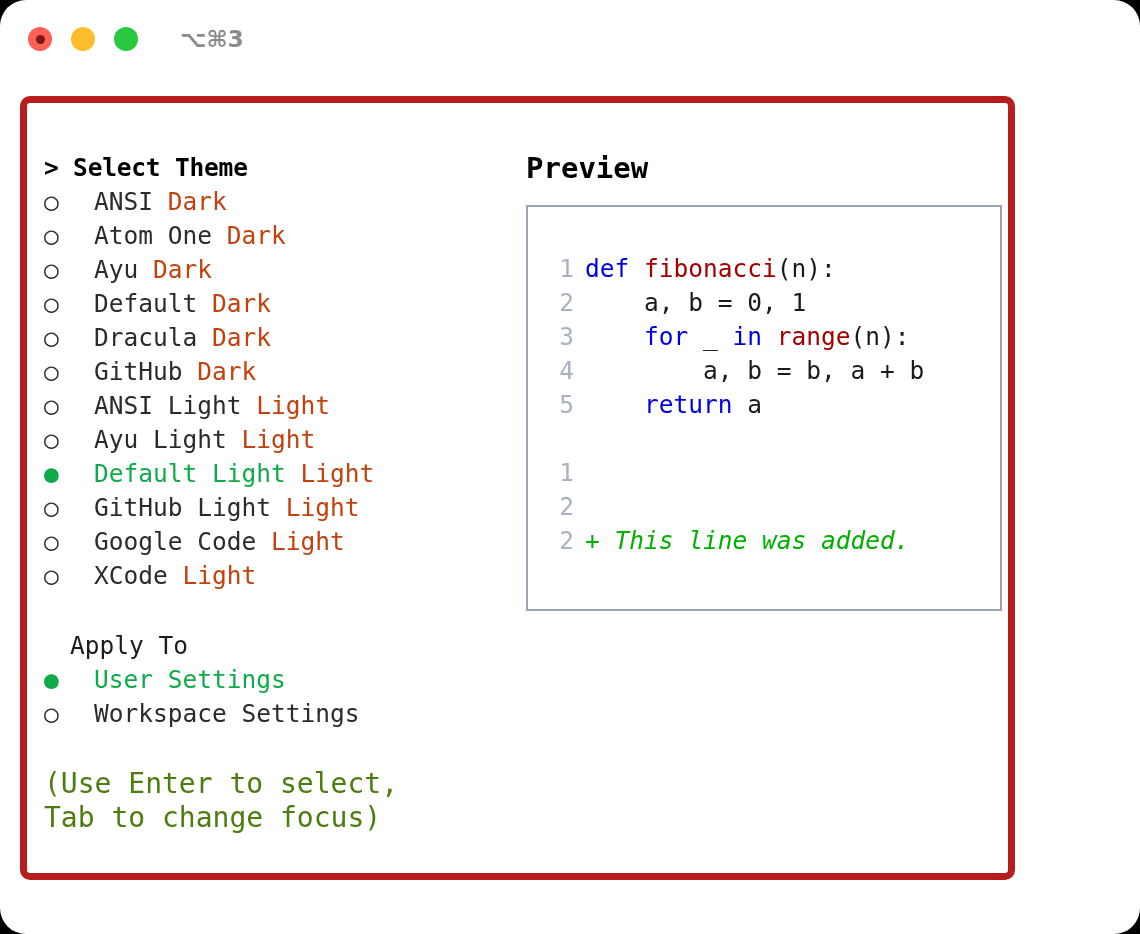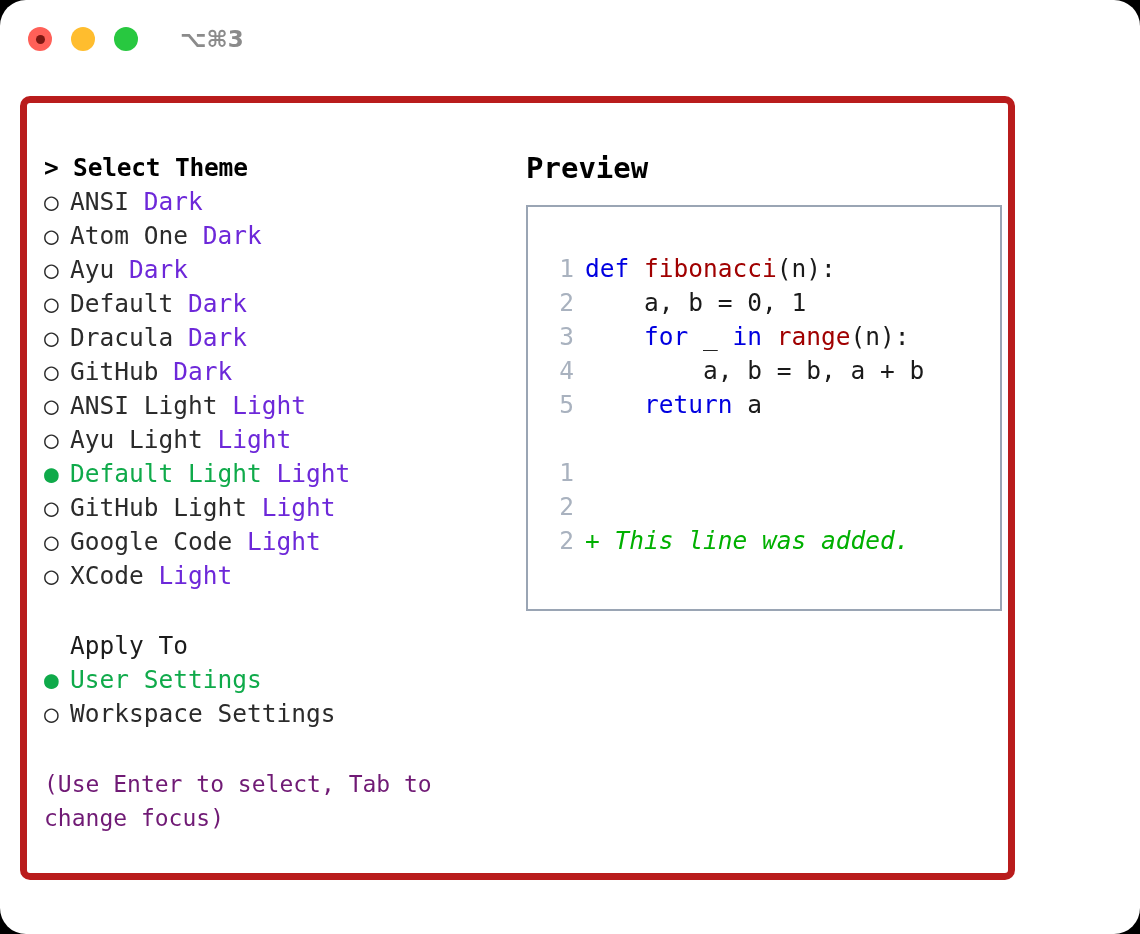--- a/index.html
+++ b/index.html
@@ -108,33 +108,33 @@
     line-height: 34px;
   }
   .bullet.sel { color: #0faa4a; }
 
   #section-title {
     font-weight: bold;
     color: #000000;
     letter-spacing: -0.2px;
   }
 
-  .theme-name { color: #2b2b2b; }
+  .theme-name { color: #2b2b2b; margin-left: 24px; }
   .theme-row.selected .theme-name { color: #0faa4a; }
-  .theme-kind { color: #6d28d9; }
+  .theme-kind { color: #c2410c; }
   .gap-md { height: 36px; }
 
   #apply-label {
     color: #1c1c1c;
     padding-left: 26px;
   }
 
   #hint {
-    color: #701a75;
-    font-size: 23px;
+    color: #4d7c0f;
+    font-size: 28px;
     line-height: 34px;
     width: 420px;
     white-space: normal;
     word-spacing: 0px;
   }
 
   
   #right-col {
     flex: 1 1 auto;
     padding-left: 17px;

